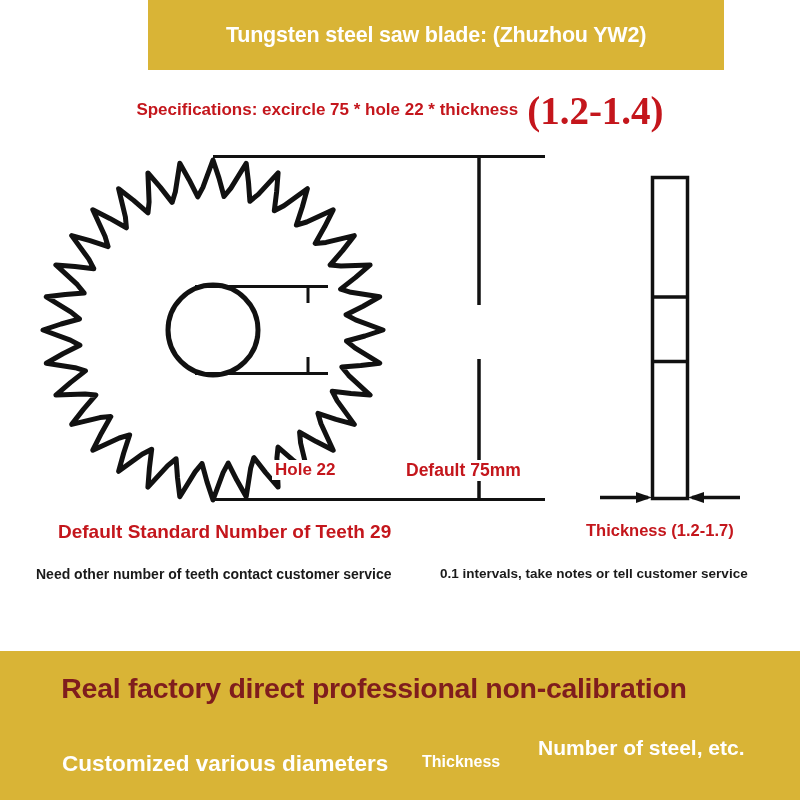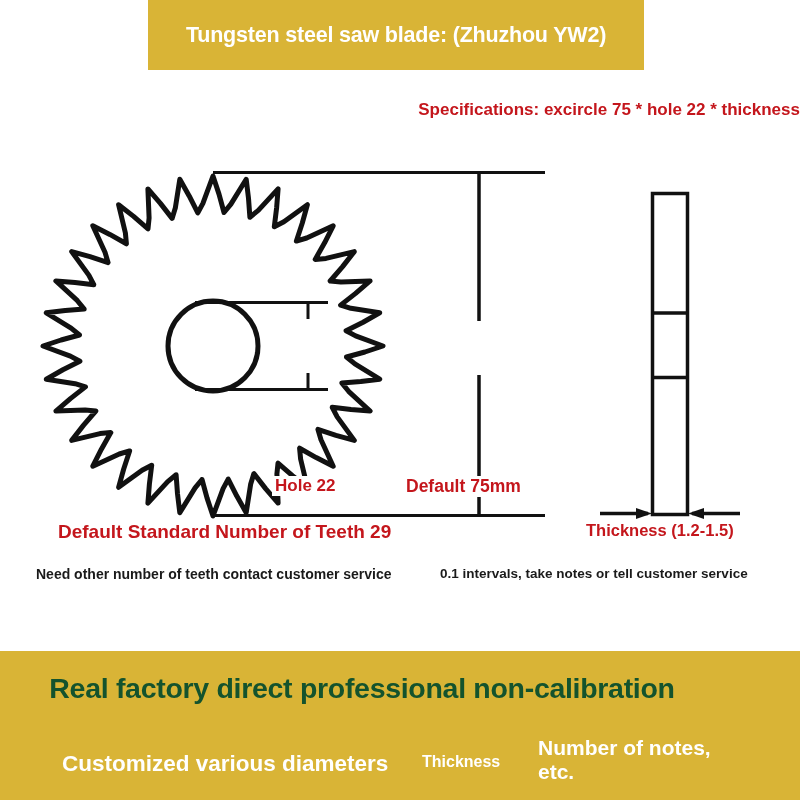--- a/index.html
+++ b/index.html
@@ -13,21 +13,21 @@
     position: relative;
     overflow: hidden;
     font-family: "Liberation Sans", sans-serif;
   }
 
   
   #header-banner {
     position: absolute;
     left: 148px;
     top: 0;
-    width: 496px;
+    width: 576px;
     height: 70px;
     background: #d9b436;
     display: flex;
     align-items: center;
     justify-content: center;
   }
   #header-title {
     color: #ffffff;
     font-size: 21.5px;
     font-weight: bold;
@@ -37,21 +37,21 @@
 
   
   #spec-row {
     position: absolute;
     left: 0;
     top: 86px;
     width: 800px;
     height: 48px;
     display: flex;
     align-items: center;
-    justify-content: flex-end;
+    justify-content: center;
   }
   #spec-text {
     color: #c4161c;
     font-size: 17px;
     font-weight: bold;
     white-space: nowrap;
   }
   #spec-thickness {
     color: #c4161c;
     font-family: "Liberation Serif", serif;
@@ -59,21 +59,21 @@
     font-weight: bold;
     line-height: 1;
     margin-left: 9px;
     white-space: nowrap;
   }
 
   
   #drawing {
     position: absolute;
     left: 0;
-    top: 156px;
+    top: 140px;
     width: 640px;
     height: 380px;
   }
   #drawing svg { display: block; }
 
   .dim-label {
     position: absolute;
     color: #c4161c;
     font-weight: bold;
     background: #ffffff;
@@ -134,25 +134,25 @@
   #footer-banner {
     position: absolute;
     left: 0;
     top: 651px;
     width: 800px;
     height: 149px;
     background: #d9b436;
   }
   #footer-headline {
     position: absolute;
-    left: 0;
+    left: 12px;
     top: 21px;
     width: 724px;
     text-align: center;
-    color: #14532d;
+    color: #7f1d1d;
     font-size: 28.5px;
     font-weight: bold;
     letter-spacing: -0.3px;
     white-space: nowrap;
   }
   #footer-items {
     position: absolute;
     left: 0;
     top: 86px;
     width: 800px;
@@ -189,20 +189,21 @@
 </style>
 </head>
 <body>
 
 <div id="header-banner">
   <span id="header-title">Tungsten steel saw blade: (Zhuzhou YW2)</span>
 </div>
 
 <div id="spec-row">
   <span id="spec-text">Specifications: excircle 75 * hole 22 * thickness</span>
+  <span id="spec-thickness">(1.2-1.4)</span>
 </div>
 
 <div id="drawing">
   <svg width="800" height="380" viewBox="0 0 800 380">
 
     <path id="blade-path" fill="none" stroke="#111111" stroke-width="5" stroke-linejoin="round" stroke-linecap="round" d="M213.0,20.0L219.0,38.1L224.0,56.5L230.9,48.1L246.2,23.3L248.5,42.2L249.9,61.2L258.3,54.4L278.1,32.9L276.6,52.0L274.3,70.8L283.9,65.8L307.4,48.7L302.3,67.0L296.4,85.1L306.7,82.0L333.2,69.8L324.6,86.8L315.2,103.4L326.0,102.4L354.3,95.6L342.6,110.6L330.2,125.0L340.9,126.1L370.1,124.9L355.6,137.4L340.6,149.1L350.9,152.3L379.7,156.8L363.1,166.2L346.1,174.8L355.6,179.9L383.0,190.0L364.9,196.0L346.5,201.0L354.9,207.9L379.7,223.2L360.8,225.5L341.8,226.9L348.6,235.3L370.1,255.1L351.0,253.6L332.2,251.3L337.2,260.9L354.3,284.4L336.0,279.3L317.9,273.4L321.0,283.7L333.2,310.2L316.2,301.6L299.6,292.2L300.6,303.0L307.4,331.3L292.4,319.6L278.0,307.2L276.9,317.9L278.1,347.1L265.6,332.6L253.9,317.6L250.7,327.9L246.2,356.7L236.8,340.1L228.2,323.1L223.1,332.6L213.0,360.0L207.0,341.9L202.0,323.5L195.1,331.9L179.8,356.7L177.5,337.8L176.1,318.8L167.7,325.6L147.9,347.1L149.4,328.0L151.7,309.2L142.1,314.2L118.6,331.3L123.7,313.0L129.6,294.9L119.3,298.0L92.8,310.2L101.4,293.2L110.8,276.6L100.0,277.6L71.7,284.4L83.4,269.4L95.8,255.0L85.1,253.9L55.9,255.1L70.4,242.6L85.4,230.9L75.1,227.7L46.3,223.2L62.9,213.8L79.9,205.2L70.4,200.1L43.0,190.0L61.1,184.0L79.5,179.0L71.1,172.1L46.3,156.8L65.2,154.5L84.2,153.1L77.4,144.7L55.9,124.9L75.0,126.4L93.8,128.7L88.8,119.1L71.7,95.6L90.0,100.7L108.1,106.6L105.0,96.3L92.8,69.8L109.8,78.4L126.4,87.8L125.4,77.0L118.6,48.7L133.6,60.4L148.0,72.8L149.1,62.1L147.9,32.9L160.4,47.4L172.1,62.4L175.3,52.1L179.8,23.3L189.2,39.9L197.8,56.9L202.9,47.4L213.0,20.0Z"></path>
 
     <circle cx="213" cy="190" r="45" fill="none" stroke="#111111" stroke-width="5"></circle>
 
     <line x1="195" y1="146.5" x2="328" y2="146.5" stroke="#111111" stroke-width="3"></line>
@@ -224,23 +225,23 @@
     <line x1="740" y1="357.5" x2="692" y2="357.5" stroke="#111111" stroke-width="3.5"></line>
     <polygon points="688,357.5 704,352 704,363" fill="#111111"></polygon>
   </svg>
 
   <span class="dim-label" id="hole-label">Hole 22</span>
   <span class="dim-label" id="excircle-label">Default 75mm</span>
 </div>
 
 <div id="caption-teeth-title">Default Standard Number of Teeth 29</div>
 <div id="caption-teeth-sub">Need other number of teeth contact customer service</div>
-<div id="caption-thickness-title">Thickness (1.2-1.5)</div>
+<div id="caption-thickness-title">Thickness (1.2-1.7)</div>
 <div id="caption-thickness-sub">0.1 intervals, take notes or tell customer service</div>
 
 <div id="footer-banner">
   <div id="footer-headline">Real factory direct professional non-calibration</div>
   <div id="footer-items">
     <span id="footer-item-0">Customized various diameters</span>
     <span id="footer-item-1">Thickness</span>
-    <span id="footer-item-2">Number of notes, etc.</span>
+    <span id="footer-item-2">Number of steel, etc.</span>
   </div>
 </div>
 
 </body></html>

